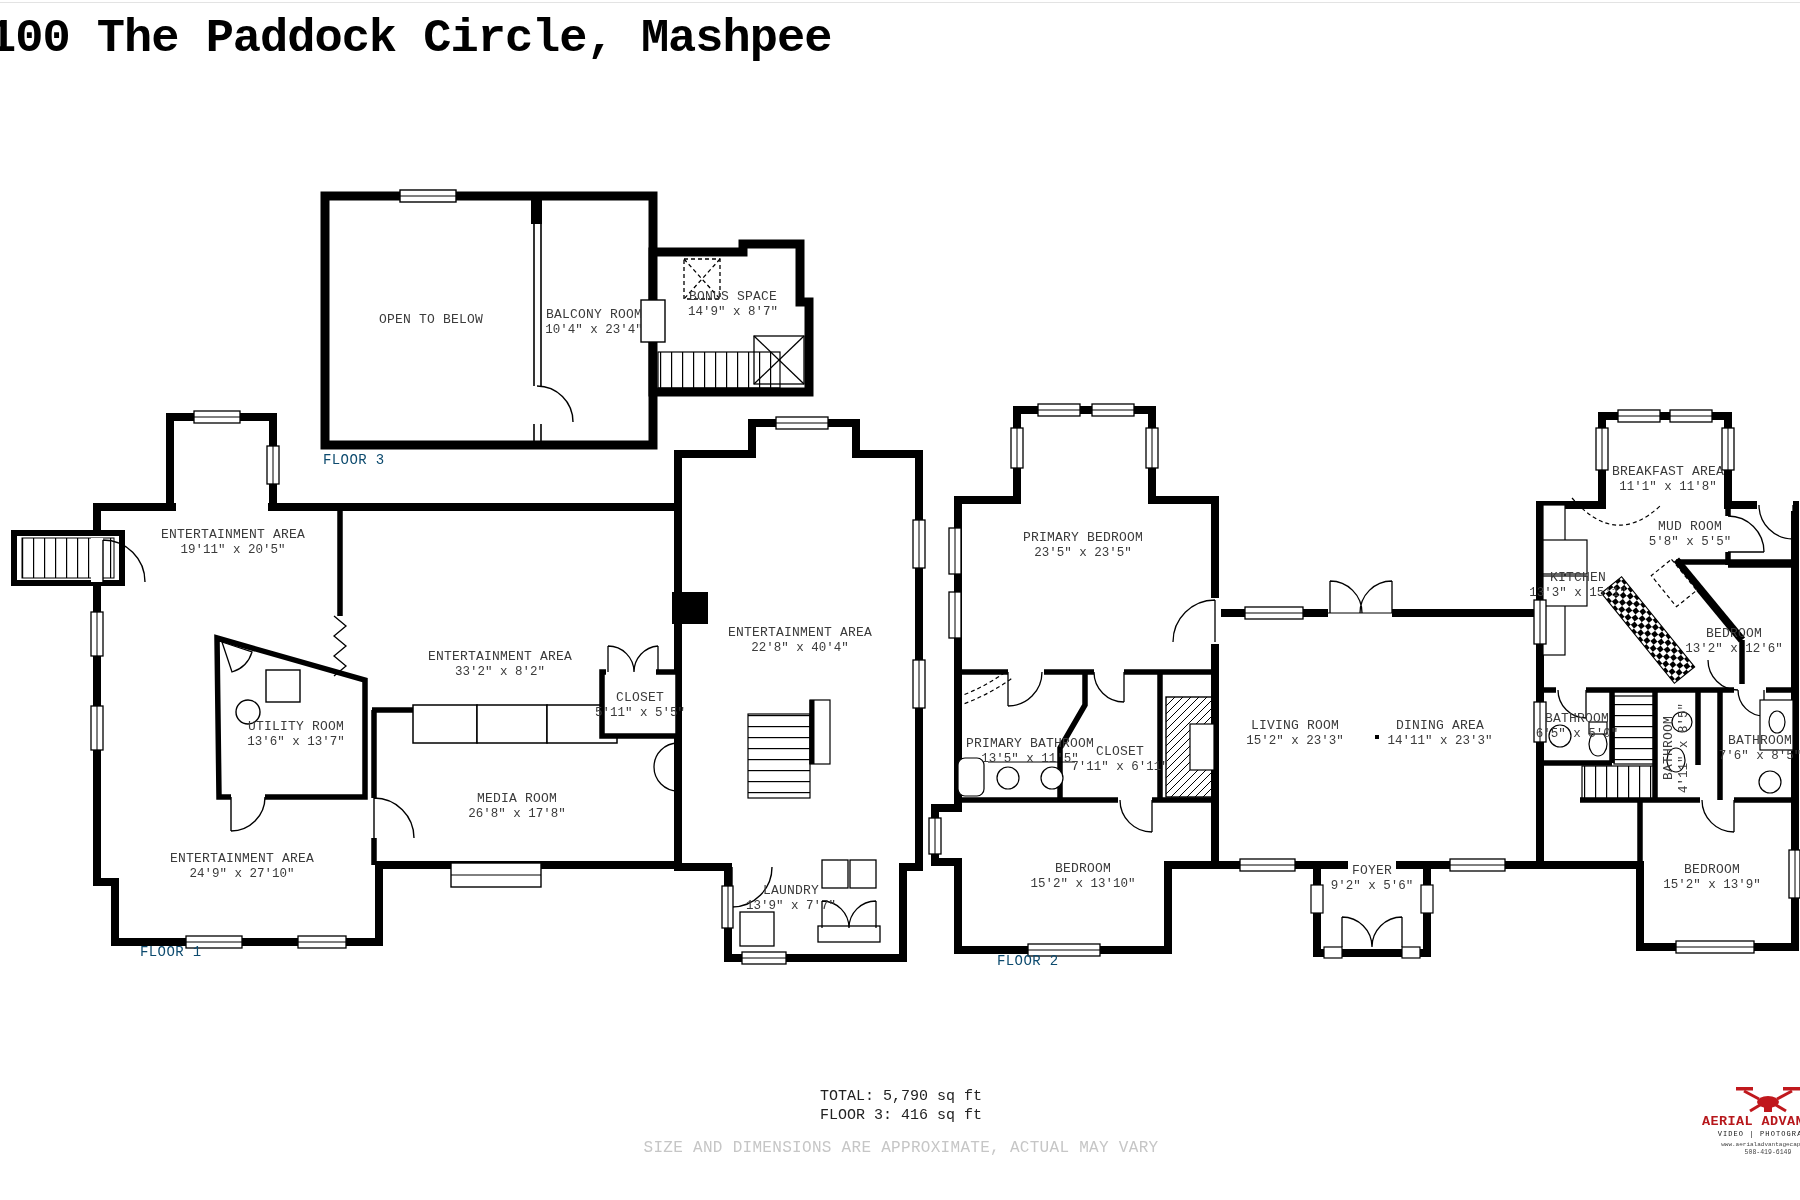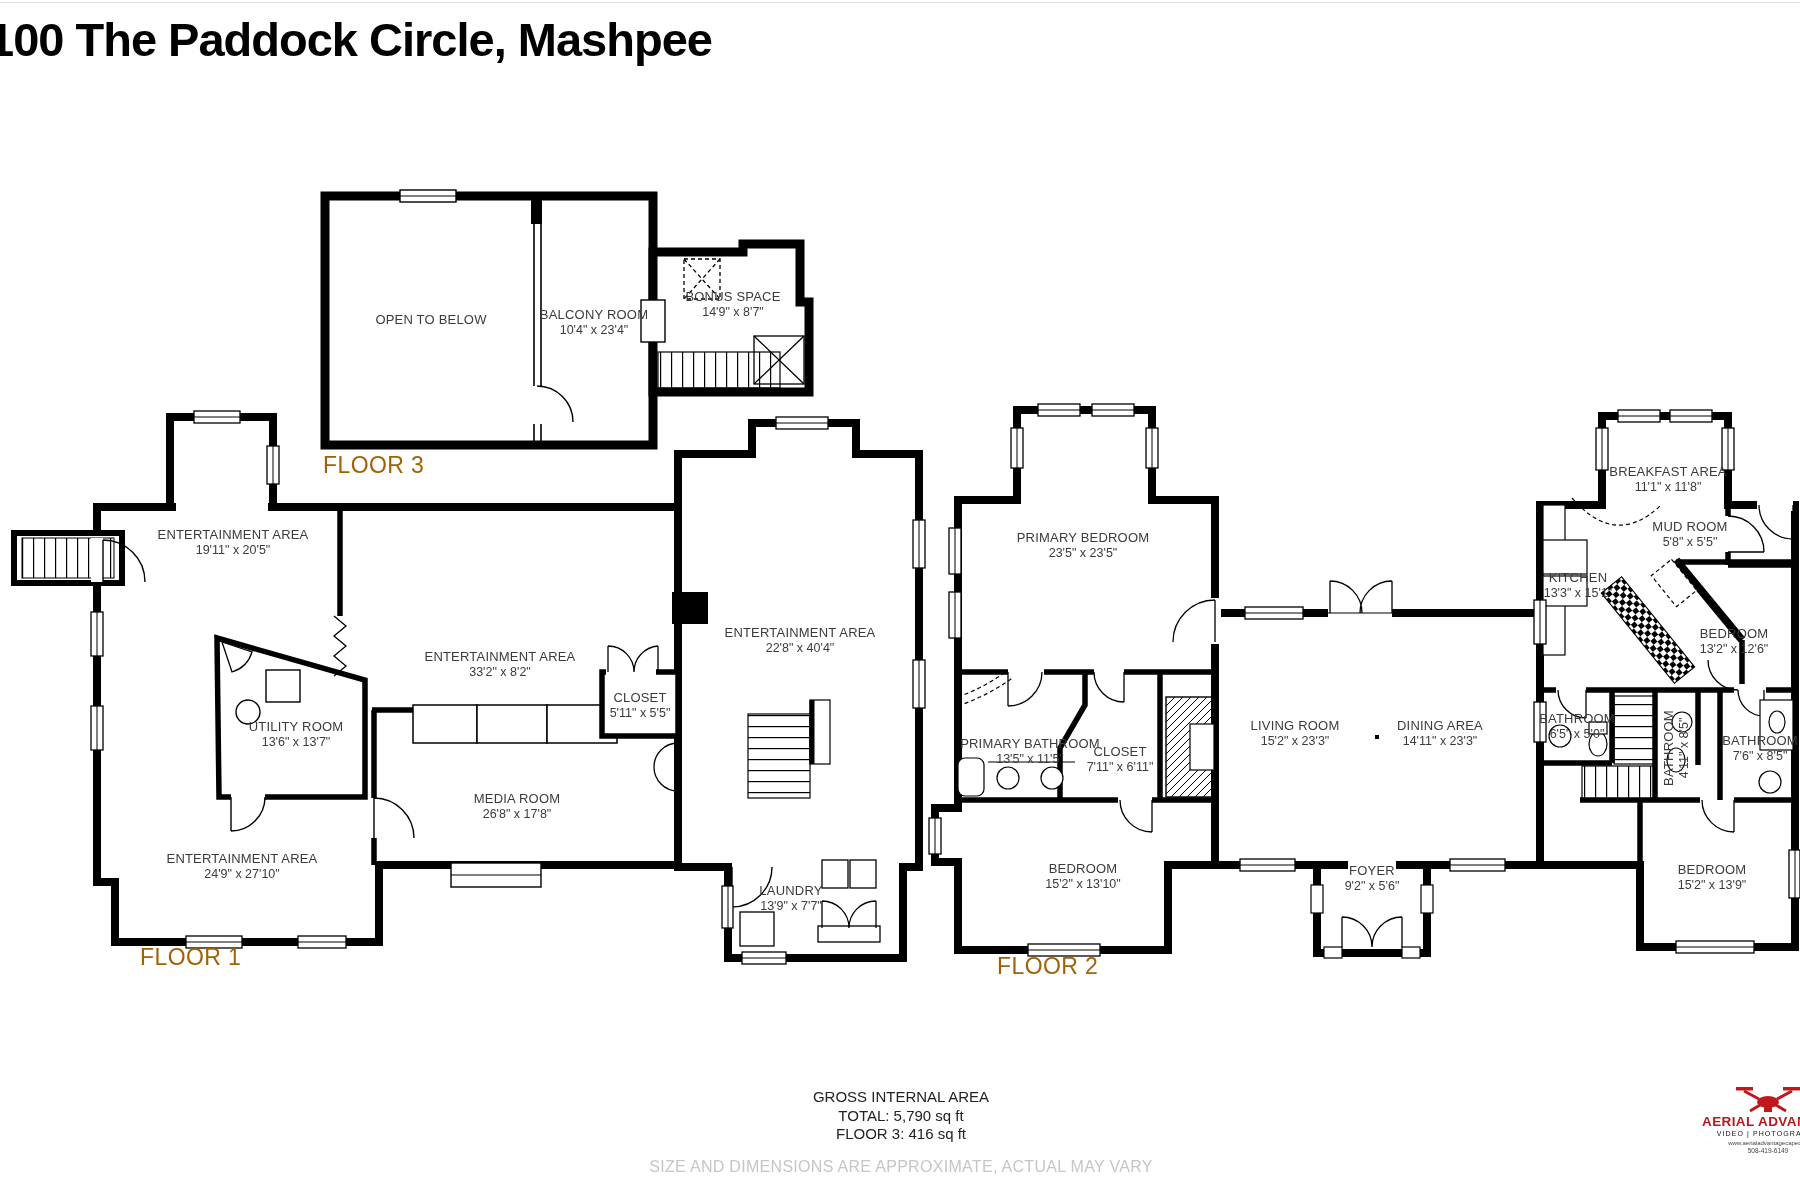--- a/index.html
+++ b/index.html
@@ -1,24 +1,24 @@
 <!DOCTYPE html>
 <html><head>
 <meta charset="utf-8">
 <style>
   html,body{margin:0;padding:0;width:1800px;height:1200px;overflow:hidden;background:#fff;}
-  .canvas{position:relative;width:1800px;height:1200px;background:#fff;font-family:Liberation Sans, sans-serif;overflow:hidden;}
+  .canvas{position:relative;width:1800px;height:1200px;background:#fff;font-family:Liberation Mono, monospace;overflow:hidden;}
   .topline{position:absolute;left:0;top:2px;width:1800px;height:1px;background:#e3e3e3;}
   .title{position:absolute;left:-12px;top:12px;font-size:47px;font-weight:900;letter-spacing:-1px;color:#000;white-space:nowrap;}
   .plan-svg{position:absolute;left:0;top:0;}
   .rl{position:absolute;transform:translate(-50%,-50%);text-align:center;color:#3b3b3b;font-size:13px;line-height:15.5px;white-space:nowrap;}
   .rl .nm{display:block;letter-spacing:.2px;}
   .rl .dm{display:block;font-size:12.5px;}
   .rl.vert{transform:translate(-50%,-50%) rotate(-90deg);}
-  .ftag{position:absolute;font-size:23px;color:#a16207;letter-spacing:.4px;}
+  .ftag{position:absolute;font-size:14px;color:#0c4a6e;letter-spacing:.4px;}
   .footer{position:absolute;left:901px;top:1088px;transform:translateX(-50%);text-align:center;color:#222;font-size:15px;line-height:18.5px;white-space:nowrap;}
   .footer .disc{margin-top:14px;font-size:16px;color:#c6c6c6;letter-spacing:.3px;}
   .logo{position:absolute;left:1702px;top:1080px;width:132px;text-align:center;}
   .logo .brand{font-size:13.5px;font-weight:bold;color:#b7181c;letter-spacing:.4px;white-space:nowrap;}
   .logo .tag{font-size:7px;color:#111;letter-spacing:1.1px;margin-top:1px;white-space:nowrap;}
   .logo .web{font-size:6px;color:#444;margin-top:3px;white-space:nowrap;}
   .logo .phone{font-size:6.5px;color:#444;margin-top:1px;white-space:nowrap;}
 </style>
 </head>
 <body>
@@ -418,21 +418,20 @@
     <span class="nm">BATHROOM</span>
     <span class="dm">7'6" x 8'5"</span>
   </div>
   <div class="rl" style="left:1712px;top:877px">
     <span class="nm">BEDROOM</span>
     <span class="dm">15'2" x 13'9"</span>
   </div>
   <div class="ftag" style="left:997px;top:953px">FLOOR 2</div>
 
   <div class="footer">
-    <div>GROSS INTERNAL AREA</div>
     <div>TOTAL: 5,790 sq ft</div>
     <div>FLOOR 3: 416 sq ft</div>
     <div class="disc">SIZE AND DIMENSIONS ARE APPROXIMATE, ACTUAL MAY VARY</div>
   </div>
 
   <div class="logo">
     <div style="height:34px"></div>
     <div class="brand">AERIAL ADVANTAGE</div>
     <div class="tag">VIDEO | PHOTOGRAPHY</div>
     <div class="web">www.aerialadvantagecapecod</div>

